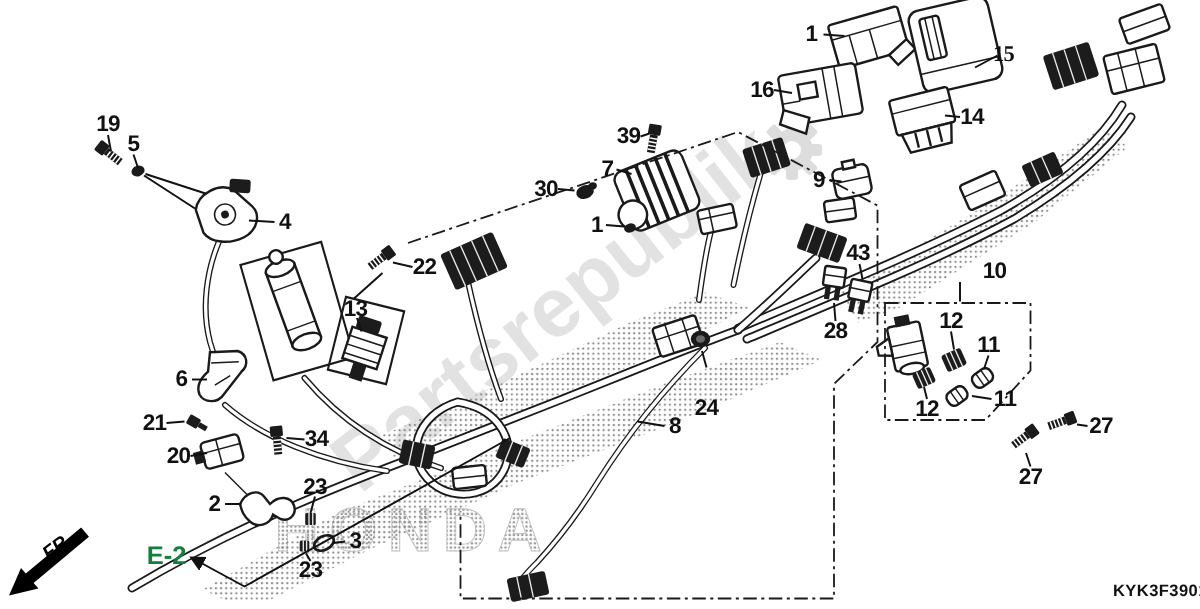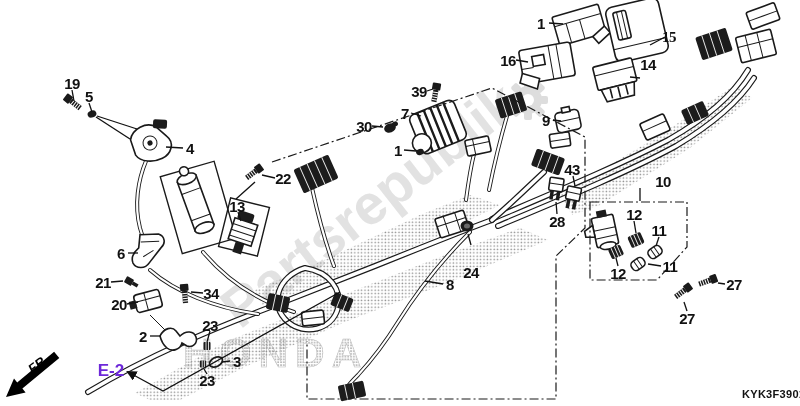--- a/index.html
+++ b/index.html
@@ -3,21 +3,21 @@
 <meta charset="utf-8">
 <style>
   html,body{margin:0;padding:0;background:#fff;}
   .stage{position:relative;width:800px;height:406px;background:#ffffff;overflow:hidden;
          font-family:"Liberation Sans",sans-serif;}
   .stage svg{position:absolute;left:0;top:0;}
   .overlay{position:absolute;left:0;top:0;width:800px;height:406px;}
   .callout{position:absolute;transform:translate(-50%,-50%);font-weight:700;font-size:15px;
            color:#111;line-height:1;letter-spacing:-0.5px;white-space:nowrap;}
   .ref-label{position:absolute;transform:translate(-50%,-50%);font-weight:700;font-size:17px;
-           color:#6d28d9;letter-spacing:0;}
+           color:#15803d;letter-spacing:0;}
   .fr-label{position:absolute;transform:translate(-50%,-50%) rotate(-37deg);font-weight:700;
            font-style:italic;font-size:13px;color:#000;}
   .code-label{position:absolute;font-weight:700;font-size:11px;color:#111;letter-spacing:0.3px;}
   
   .to{stroke:#1a1a1a;stroke-width:6;fill:none;stroke-linecap:round}
   .ti{stroke:#ffffff;stroke-width:3.6;fill:none;stroke-linecap:round}
   .tno{stroke:#1a1a1a;stroke-width:4;fill:none;stroke-linecap:round}
   .tni{stroke:#ffffff;stroke-width:2.2;fill:none;stroke-linecap:round}
   .sbox{fill:none;stroke:#1a1a1a;stroke-width:1.4}
   .dd{fill:none;stroke:#1a1a1a;stroke-width:1.2;stroke-dasharray:9 3 2 3}
@@ -394,21 +394,21 @@
       <div class="callout" style="left: 210px; top: 325px;">23</div>
       <div class="callout" style="left: 237px; top: 361px;">3</div>
       <div class="callout" style="left: 207px; top: 380px;">23</div>
       <div class="callout" style="left: 419px; top: 91px;">39</div>
       <div class="callout" style="left: 405px; top: 113px;">7</div>
       <div class="callout" style="left: 364px; top: 126px;">30</div>
       <div class="callout" style="left: 398px; top: 150px;">1</div>
       <div class="callout" style="left: 541px; top: 23px;">1</div>
       <div class="callout" style="left: 669px; top: 37px; font-family: Liberation Serif, serif;">15</div>
       <div class="callout" style="left: 508px; top: 60px;">16</div>
-      <div class="callout" style="left: 648px; top: 64px;">14</div>
+      <div class="callout" style="left: 648px; top: 78px;">14</div>
       <div class="callout" style="left: 546px; top: 120px;">9</div>
       <div class="callout" style="left: 572px; top: 169px;">43</div>
       <div class="callout" style="left: 557px; top: 221px;">28</div>
       <div class="callout" style="left: 640px; top: 181px; margin-left: 23px;">10</div>
       <div class="callout" style="left: 634px; top: 214px;">12</div>
       <div class="callout" style="left: 659px; top: 230px;">11</div>
       <div class="callout" style="left: 670px; top: 266px;">11</div>
       <div class="callout" style="left: 618px; top: 273px;">12</div>
       <div class="callout" style="left: 734px; top: 284px;">27</div>
       <div class="callout" style="left: 687px; top: 318px;">27</div>

